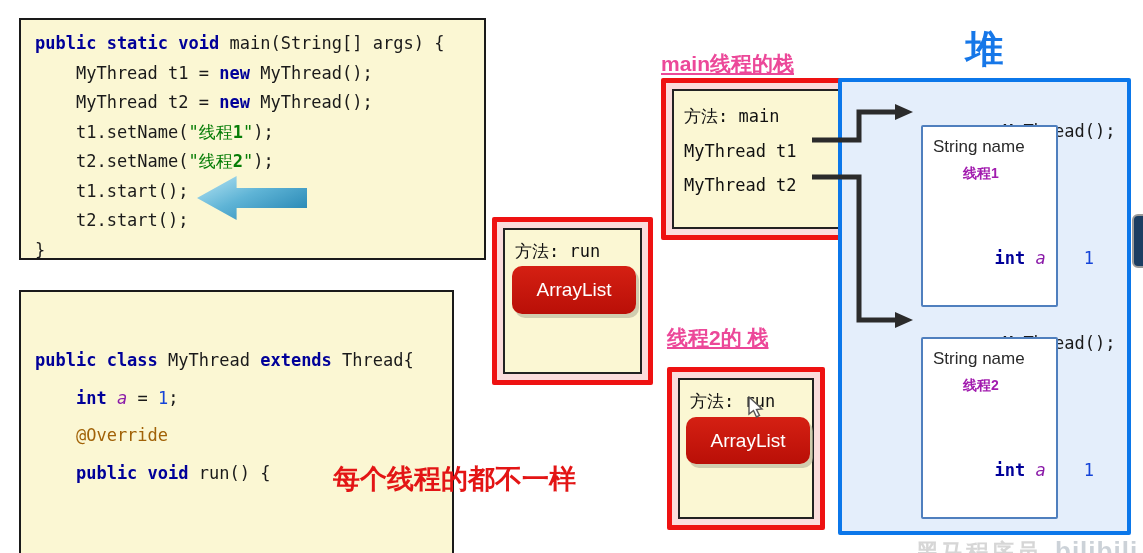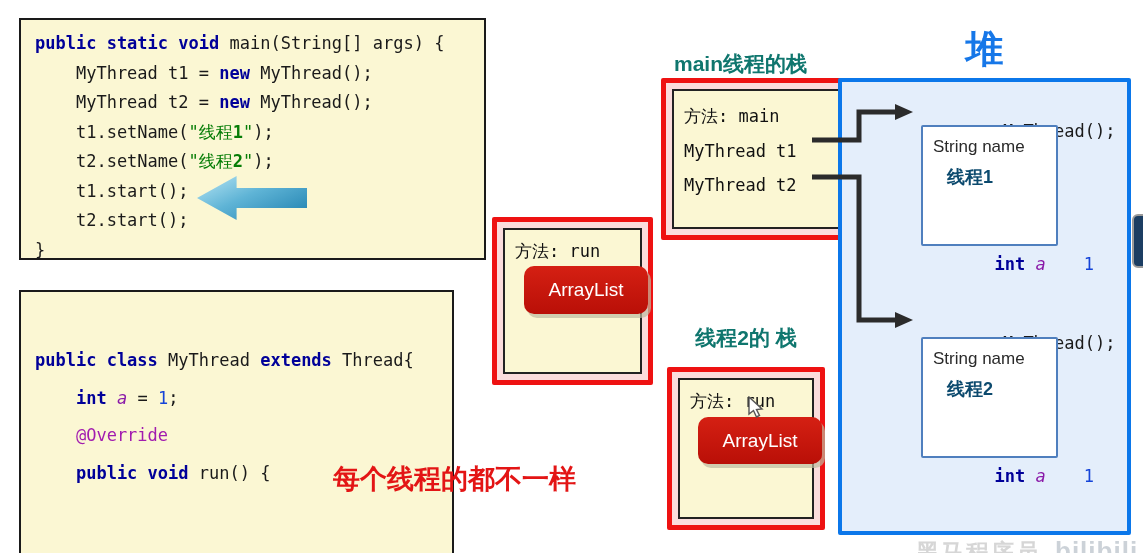--- a/index.html
+++ b/index.html
@@ -12,55 +12,55 @@
   #code-main{left:19px;top:18px;width:467px;height:242px;padding:9px 0 0 14px;}
   #code-class{left:19px;top:290px;width:435px;height:295px;padding:10px 0 0 14px;}
   #code-main .code-line{line-height:29.5px;}
   #code-class .code-line{line-height:37.6px;}
   .kw{color:#000099;font-weight:bold;}
   .pl{color:#1a1a1a;}
   .str{color:#067d06;}
   .strb{color:#067d06;font-weight:bold;}
   .fld{color:#8a1aa8;font-style:italic;}
   .num{color:#1544d8;}
-  .ann{color:#a21caf;}
+  .ann{color:#a16207;}
   .code-spacer{height:33px;}
 
   
   .block-arrow{position:absolute;left:197px;top:176px;width:110px;height:44px;
     background:linear-gradient(155deg,#b9e6f4 0%,#5fb4d6 45%,#1d7fae 100%);
     clip-path:polygon(0 50%,36% 0,36% 27%,100% 27%,100% 73%,36% 73%,36% 100%);}
 
   
   .question-box{position:absolute;left:95px;top:437px;width:240px;height:44px;
     background:linear-gradient(#d32113,#bb1008);border-radius:8px;color:#fff;
     font-size:19px;display:flex;align-items:center;justify-content:center;
     box-shadow:4px 4px 0 rgba(185,182,160,.65);}
 
   
-  .stack-title{position:absolute;color:#0f766e;font-weight:bold;font-size:21px;text-align:center;}
+  .stack-title{position:absolute;color:#ec4899;font-weight:bold;font-size:21px;text-align:left;text-decoration:underline;}
   .stack-outer{position:absolute;border:5px solid #ee1212;background:#fbdcdc;box-sizing:border-box;border-radius:2px;}
   .stack-inner{position:absolute;inset:6px;border:2px solid #222;background:#fbf7d3;box-sizing:border-box;
                font-family:"DejaVu Sans Mono",monospace;font-size:17px;color:#111;}
   .stack-row{padding:0 0 0 10px;line-height:34.5px;white-space:pre;}
   .method-row{padding:10px 0 0 10px;line-height:22px;white-space:pre;}
   .arraylist-btn{position:absolute;background:linear-gradient(#d52013,#b90f07);border-radius:10px;
     color:#fff;font-size:19px;display:flex;align-items:center;justify-content:center;
-    font-family:"Liberation Sans",sans-serif;box-shadow:3px 4px 0 rgba(190,186,160,.7);margin-left:12px;}
+    font-family:"Liberation Sans",sans-serif;box-shadow:3px 4px 0 rgba(190,186,160,.7);}
 
   
   .heap-title{position:absolute;left:838px;top:24px;width:293px;text-align:center;
     color:#1677e8;font-size:38px;font-weight:bold;}
   .heap-box{position:absolute;left:838px;top:78px;width:293px;height:457px;box-sizing:border-box;
     border:4px solid #0b77ea;background:#e4eefb;border-radius:2px;}
   .heap-obj-header{position:absolute;font-family:"DejaVu Sans Mono",monospace;font-size:17px;color:#111;white-space:pre;}
-  .heap-obj-box{position:absolute;width:137px;height:121px;background:#fff;border:2px solid #4f7fbe;
+  .heap-obj-box{position:absolute;width:137px;height:182px;background:#fff;border:2px solid #4f7fbe;
     box-sizing:border-box;border-radius:2px;}
   .obj-field{margin:10px 0 0 10px;font-size:17px;color:#2a2a2a;}
-  .obj-value{margin:8px 0 0 24px;font-size:18px;color:#0c4a6e;font-weight:bold;}
+  .obj-value{margin:8px 0 0 40px;font-size:14px;color:#a21caf;font-weight:bold;}
   .obj-int-row{margin:45px 0 0 10px;font-family:"DejaVu Sans Mono",monospace;font-size:17px;white-space:pre;}
 
   
   .annotation{position:absolute;left:333px;top:460px;color:#e31515;font-weight:bold;
     font-size:27px;line-height:39px;white-space:nowrap;}
 
   
   .overlay{position:absolute;left:0;top:0;pointer-events:none;}
 
   

